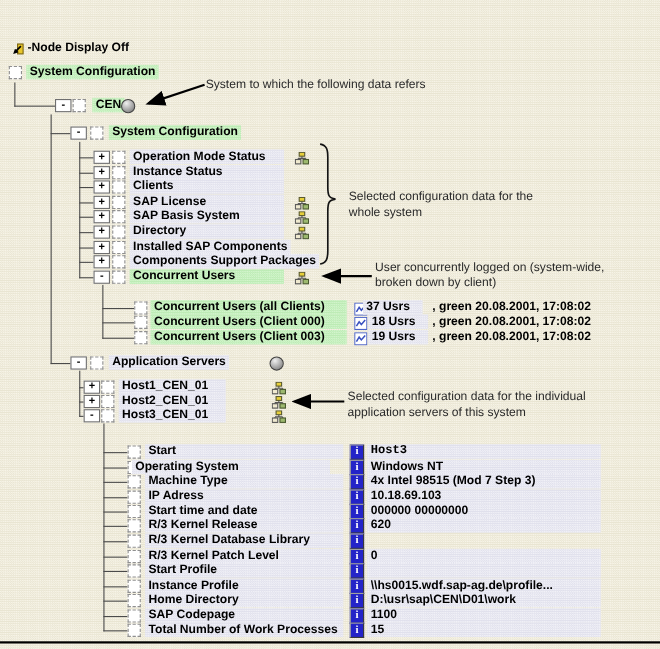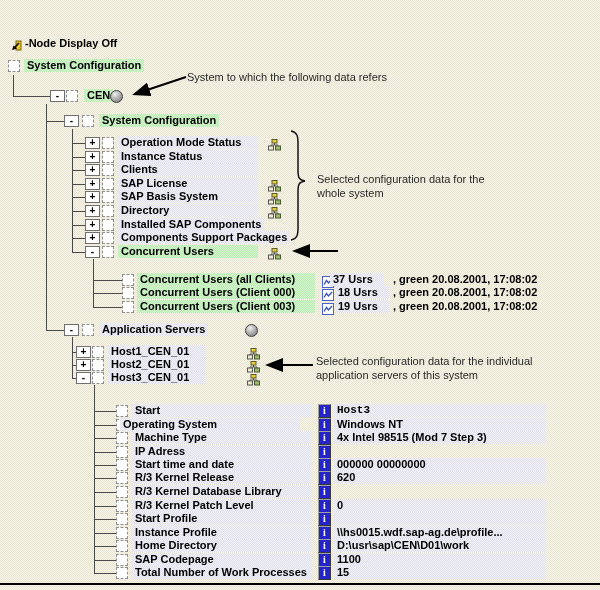--- a/index.html
+++ b/index.html
@@ -222,20 +222,21 @@
       <div class="row-label bg-gray" style="left: 334px; top: 418px; min-width: 206px;">Windows NT</div>
       <div class="hline" style="left: 94px; top: 438px; width: 22px;"></div>
       <div class="checkbox" style="left: 116px; top: 432px;"></div>
       <div class="row-label bg-gray" style="left: 132px; top: 431px; min-width: 174px;">Machine Type</div>
       <div class="info-icon" style="left: 318px; top: 431px;">i</div>
       <div class="row-label bg-gray" style="left: 334px; top: 431px; min-width: 206px;">4x Intel 98515 (Mod 7 Step 3)</div>
       <div class="hline" style="left: 94px; top: 452px; width: 22px;"></div>
       <div class="checkbox" style="left: 116px; top: 446px;"></div>
       <div class="row-label bg-gray" style="left: 132px; top: 445px; min-width: 174px;">IP Adress</div>
       <div class="info-icon" style="left: 318px; top: 445px;">i</div>
+      <div class="row-label bg-gray" style="left: 334px; top: 445px; min-width: 206px;">10.18.69.103</div>
       <div class="hline" style="left: 94px; top: 465px; width: 22px;"></div>
       <div class="checkbox" style="left: 116px; top: 459px;"></div>
       <div class="row-label bg-gray" style="left: 132px; top: 458px; min-width: 174px;">Start time and date</div>
       <div class="info-icon" style="left: 318px; top: 458px;">i</div>
       <div class="row-label bg-gray" style="left: 334px; top: 458px; min-width: 206px;">000000 00000000</div>
       <div class="hline" style="left: 94px; top: 478px; width: 22px;"></div>
       <div class="checkbox" style="left: 116px; top: 472px;"></div>
       <div class="row-label bg-gray" style="left: 132px; top: 471px; min-width: 174px;">R/3 Kernel Release</div>
       <div class="info-icon" style="left: 318px; top: 471px;">i</div>
       <div class="row-label bg-gray" style="left: 334px; top: 471px; min-width: 206px;">620</div>
@@ -272,20 +273,22 @@
       <div class="hline" style="left: 94px; top: 573px; width: 22px;"></div>
       <div class="checkbox" style="left: 116px; top: 567px;"></div>
       <div class="row-label bg-gray" style="left: 132px; top: 566px; min-width: 174px;">Total Number of Work Processes</div>
       <div class="info-icon" style="left: 318px; top: 566px;">i</div>
       <div class="row-label bg-gray" style="left: 334px; top: 566px; min-width: 206px;">15</div>
     </div>
 
   <div class="annotation" style="left:187px;top:70px;">System to which the following data refers</div>
   <div class="annotation" style="left:317px;top:172px;">Selected configuration data for the
 whole system</div>
+  <div class="annotation" style="left:341px;top:236px;">User concurrently logged on (system-wide,
+broken down by client)</div>
   <div class="annotation" style="left:316px;top:354px;">Selected configuration data for the individual
 application servers of this system</div>
 
   <svg id="overlay" width="600" height="590">
     <defs>
       <marker id="ah" markerWidth="9" markerHeight="7" refX="7.5" refY="3.5" orient="auto">
         <path d="M0,0 L9,3.5 L0,7 Z" fill="#000"></path>
       </marker>
     </defs>
     <path d="M291,131 C297,132 298,136 298,143 L298,170 C298,178 299,180 305,181 C299,182 298,184 298,192 L298,228 C298,235 297,239 291,240" fill="none" stroke="#141414" stroke-width="1.5"></path>

